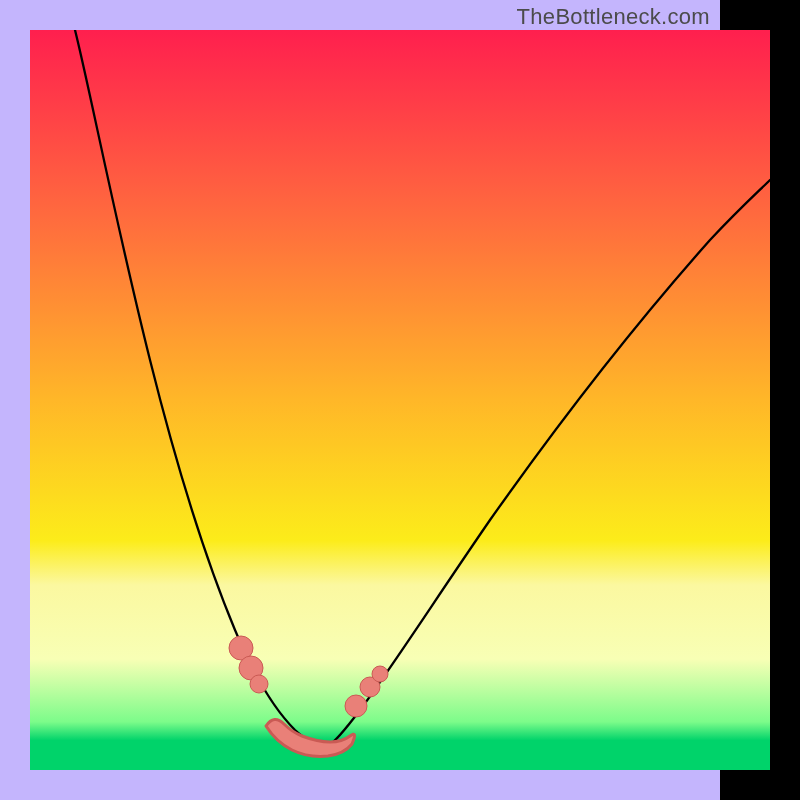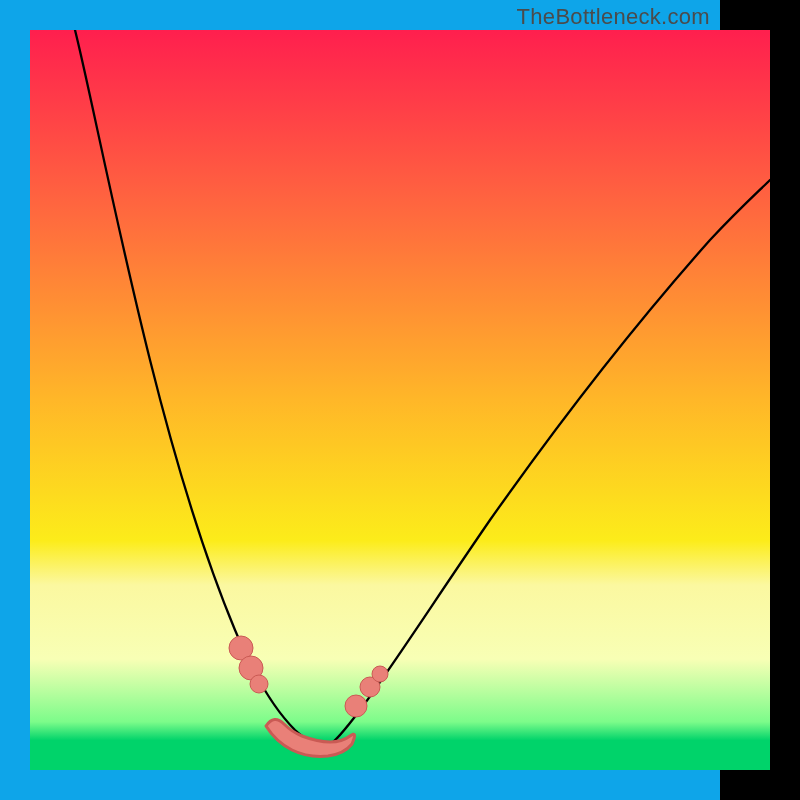--- a/index.html
+++ b/index.html
@@ -8,21 +8,21 @@
     width: 800px;
     height: 800px;
     background: #000;
     font-family: Arial, Helvetica, sans-serif;
     overflow: hidden;
   }
   .stage {
     position: relative;
     width: 720px;
     height: 800px;
-    background: #0ea5e9;
+    background: #c4b5fd;
   }
   .plot-area {
     position: absolute;
     left: 30px;
     top: 30px;
     width: 740px;
     height: 740px;
     background: linear-gradient(
       to bottom,
       var(--c0) 0%,

